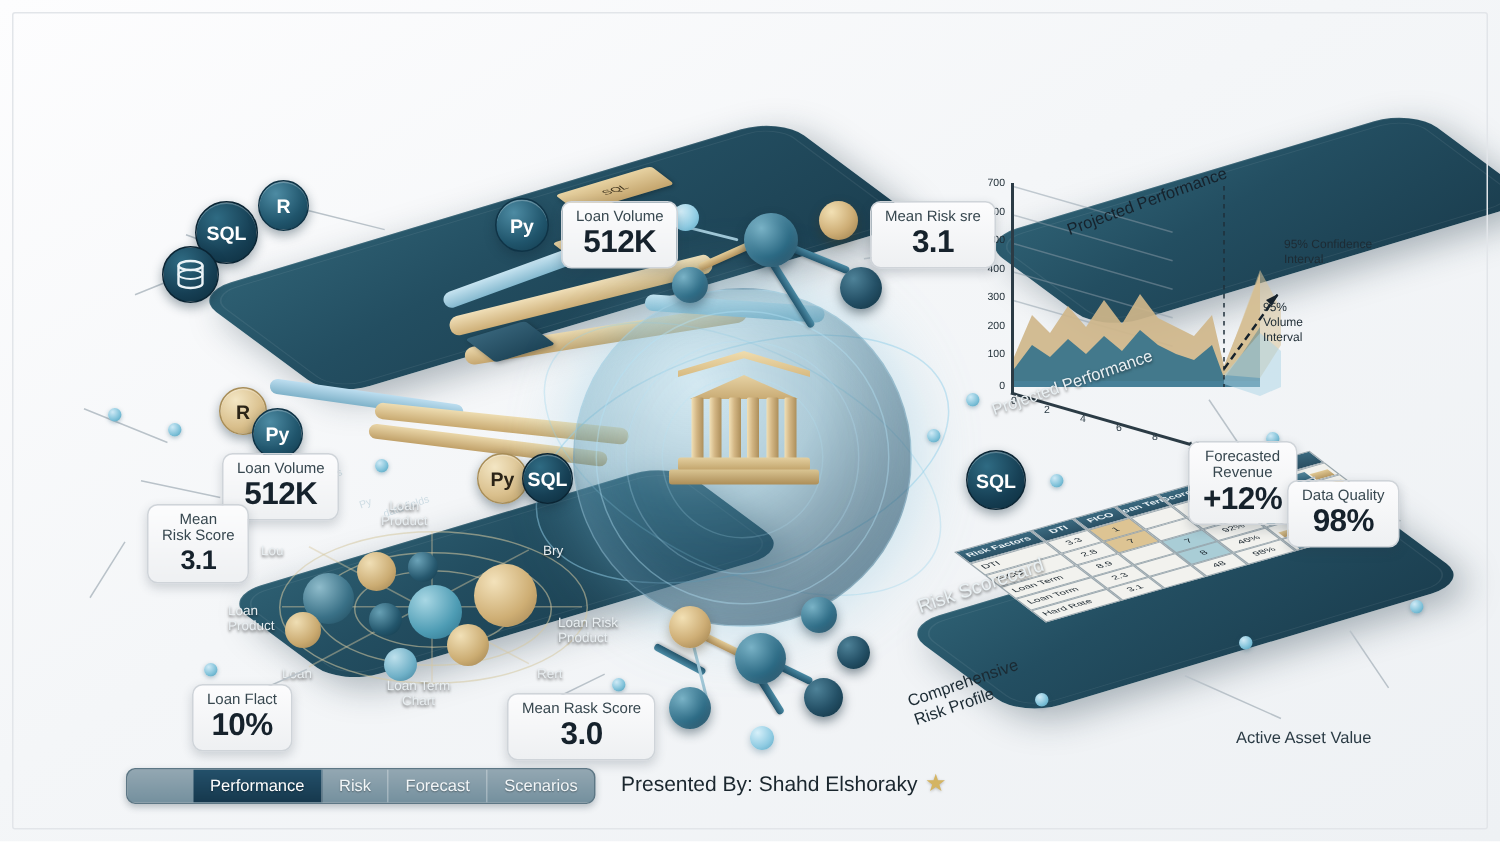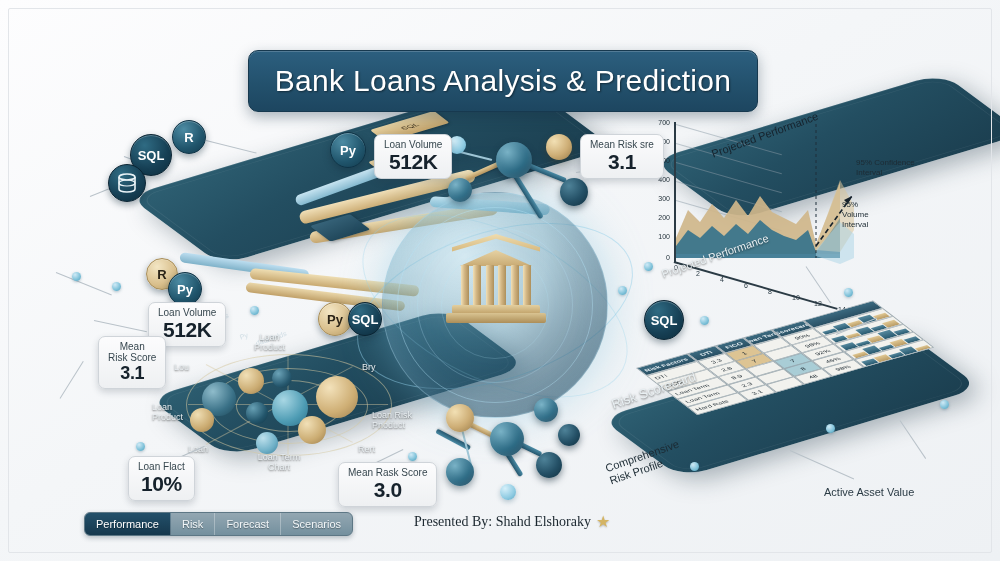--- a/index.html
+++ b/index.html
@@ -147,23 +147,23 @@
   .panel-cap.light{color:#e9f0f3;text-shadow:0 1px 2px rgba(0,0,0,.55);}
 
   
   #tabs{position:absolute;left:84px;top:512px;height:22px;display:flex;
     background:linear-gradient(180deg,#93a7b2,#74909e);border-radius:6px;
     border:1px solid #5d7785;box-shadow:0 2px 5px rgba(35,55,70,.3);overflow:hidden;}
   #tabs .tab{padding:0 11px;display:flex;align-items:center;font-size:11px;
     color:#f2f6f8;border-right:1px solid rgba(255,255,255,.3);
     text-shadow:0 1px 1px rgba(0,0,0,.35);}
   #tabs .tab:last-child{border-right:none;}
-  #tabs .tab.active{background:linear-gradient(180deg,#23506a,#16384d);color:#fff;}
+  #tabs .tab.active{background:linear-gradient(180deg,#23506a,#16384d);color:#fff;margin-left:44px;}
   #presenter{position:absolute;left:414px;top:512px;font-size:14px;color:#1a262e;
-    display:flex;align-items:center;gap:5px;white-space:nowrap;font-family:Liberation Serif, serif;}
+    display:flex;align-items:center;gap:5px;white-space:nowrap;}
   #presenter .star{color:#d4b463;font-size:16px;text-shadow:0 1px 2px rgba(0,0,0,.25);}
 
   .pipe{position:absolute;border-radius:6px;transform-origin:0 50%;}
   .slab{position:absolute;border-radius:3px;font-size:8px;color:#e9f1f5;
     display:flex;align-items:center;justify-content:center;
     box-shadow:0 2px 4px rgba(0,0,0,.3);}
   .fieldlbl{position:absolute;font-size:7px;color:#cfdde4;white-space:nowrap;
     transform:rotate(-19deg);transform-origin:0 50%;}
 </style>
 </head>
@@ -527,28 +527,34 @@
     <div class="val">3.1</div>
   </div>
   <div class="chip" style="left:128px;top:456px;">
     <div class="lbl">Loan Flact</div>
     <div class="val">10%</div>
   </div>
   <div class="chip" style="left:338px;top:462px;">
     <div class="lbl">Mean Rask Score</div>
     <div class="val">3.0</div>
   </div>
+  <div class="chip" style="left:792px;top:294px;">
+    <div class="lbl">Forecasted</div>
+    <div class="lbl">Revenue</div>
+    <div class="val">+12%</div>
+  </div>
+  <div class="chip" style="left:858px;top:320px;">
+    <div class="lbl">Data Quality</div>
+    <div class="val">98%</div>
+  </div>
 
   <div style="position:absolute;left:824px;top:486px;text-align:center;">
     <div style="font-size:11px;color:#2b3b45;">Active Asset Value</div>
   </div>
 
-  <div class="title-bar">
-    <span>Bank Loans Analysis &amp; Prediction</span>
-  </div>
 
   <div id="tabs">
     <div class="tab active">
       <span>Performance</span>
       </div>
     <div class="tab">
       <span>Risk</span>
       </div>
     <div class="tab">
       <span>Forecast</span>

